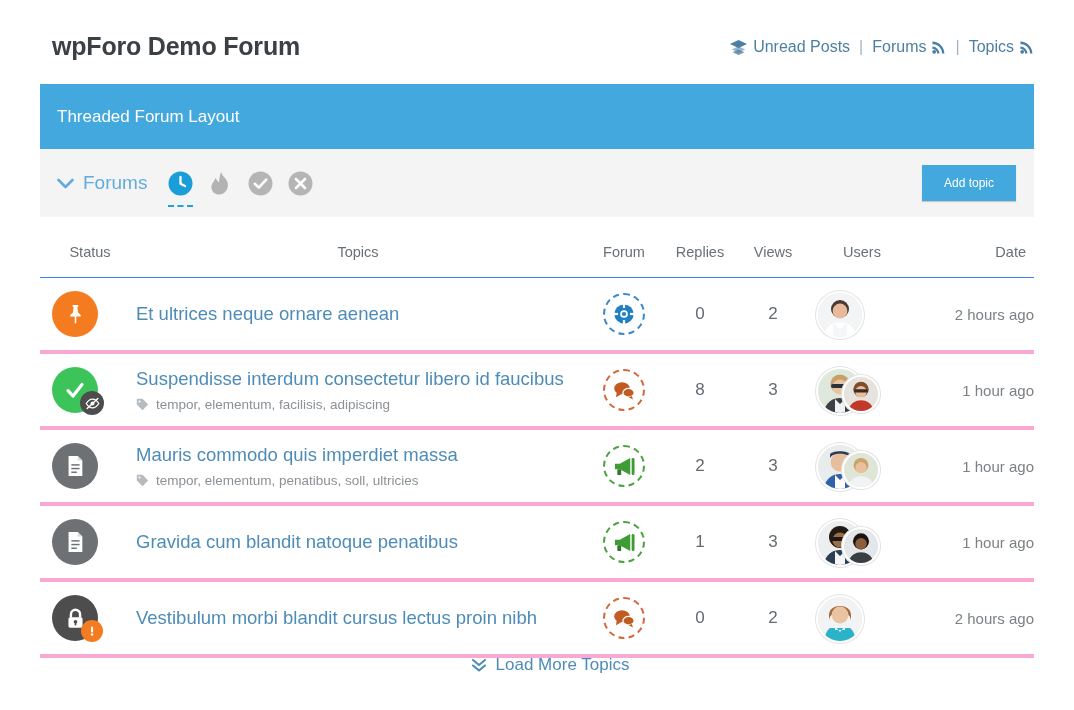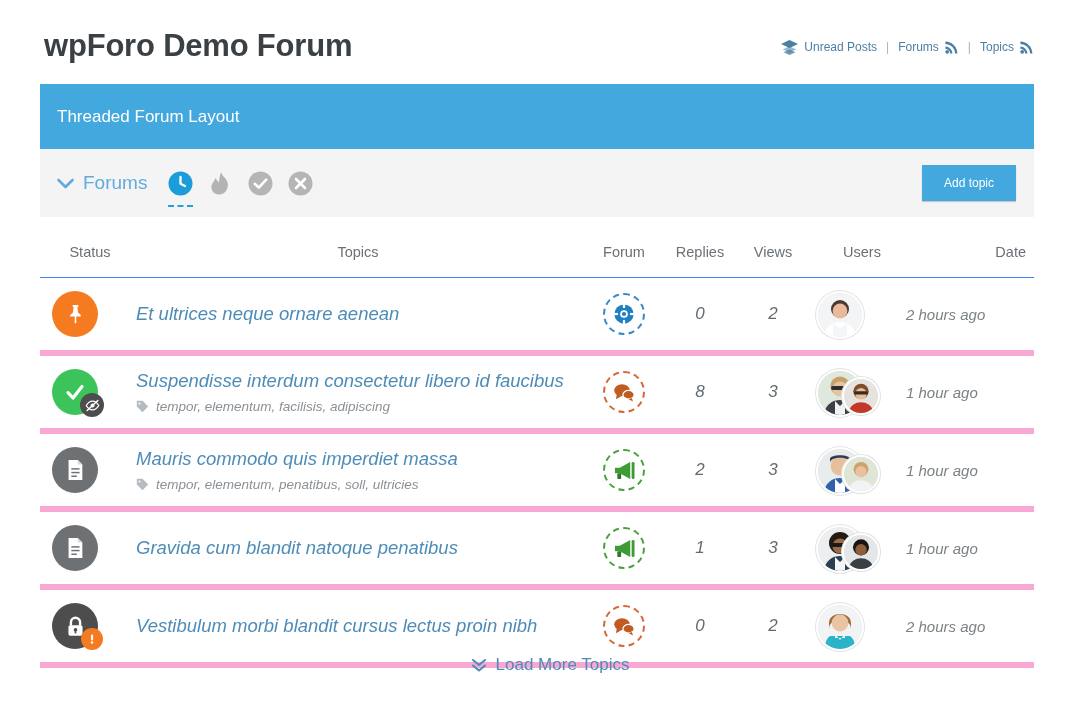--- a/index.html
+++ b/index.html
@@ -27,32 +27,32 @@
     left: 0; top: 0;
     width: 1074px;
     height: 84px;
     box-sizing: border-box;
     padding: 0 40px;
     display: flex;
     align-items: center;
     justify-content: space-between;
   }
   .site-title {
-    font-size: 31px;
+    font-size: 25px;
     font-weight: bold;
     color: #3b4044;
     letter-spacing: -0.2px;
-    margin: 4px;
+    margin: 12px;
     padding-top: 8px;
   }
   .header-links {
     display: flex;
     align-items: center;
     gap: 0px;
-    font-size: 12px;
+    font-size: 16px;
     padding-top: 10px;
   }
   .header-link {
     color: #4c7fa3;
     text-decoration: none;
     display: inline-flex;
     align-items: center;
     gap: 6px;
     white-space: nowrap;
   }
@@ -162,31 +162,30 @@
   }
   .th-status { width: 80px; text-align: left; padding-left: 10px !important; }
   .th-topics { text-align: left; }
   .th-forum  { width: 76px; }
   .th-replies{ width: 76px; }
   .th-views  { width: 70px; }
   .th-users  { width: 88px; text-align: left; padding-left: 10px !important;}
   .th-date   { width: 120px; text-align: right !important; padding-right: 8px !important; }
 
   .topics-table td {
-    border-bottom: 6px solid #f9a8d4;
+    border-bottom: 4px solid #f9a8d4;
     padding: 0;
     height: 72px;
     vertical-align: middle;
-    font-style: italic;
   }
   .td-status { width: 80px; }
   .td-forum, .td-replies, .td-views { text-align: center; }
   .td-replies, .td-views { color: #636b70; font-size: 17px; }
   .td-date {
-    text-align: left;
+    text-align: right;
     padding-right: 8px;
     color: #7b8185;
     font-size: 15px;
     white-space: nowrap;
   }
 
   
   .status-wrap {
     position: relative;
     width: 46px; height: 46px;

